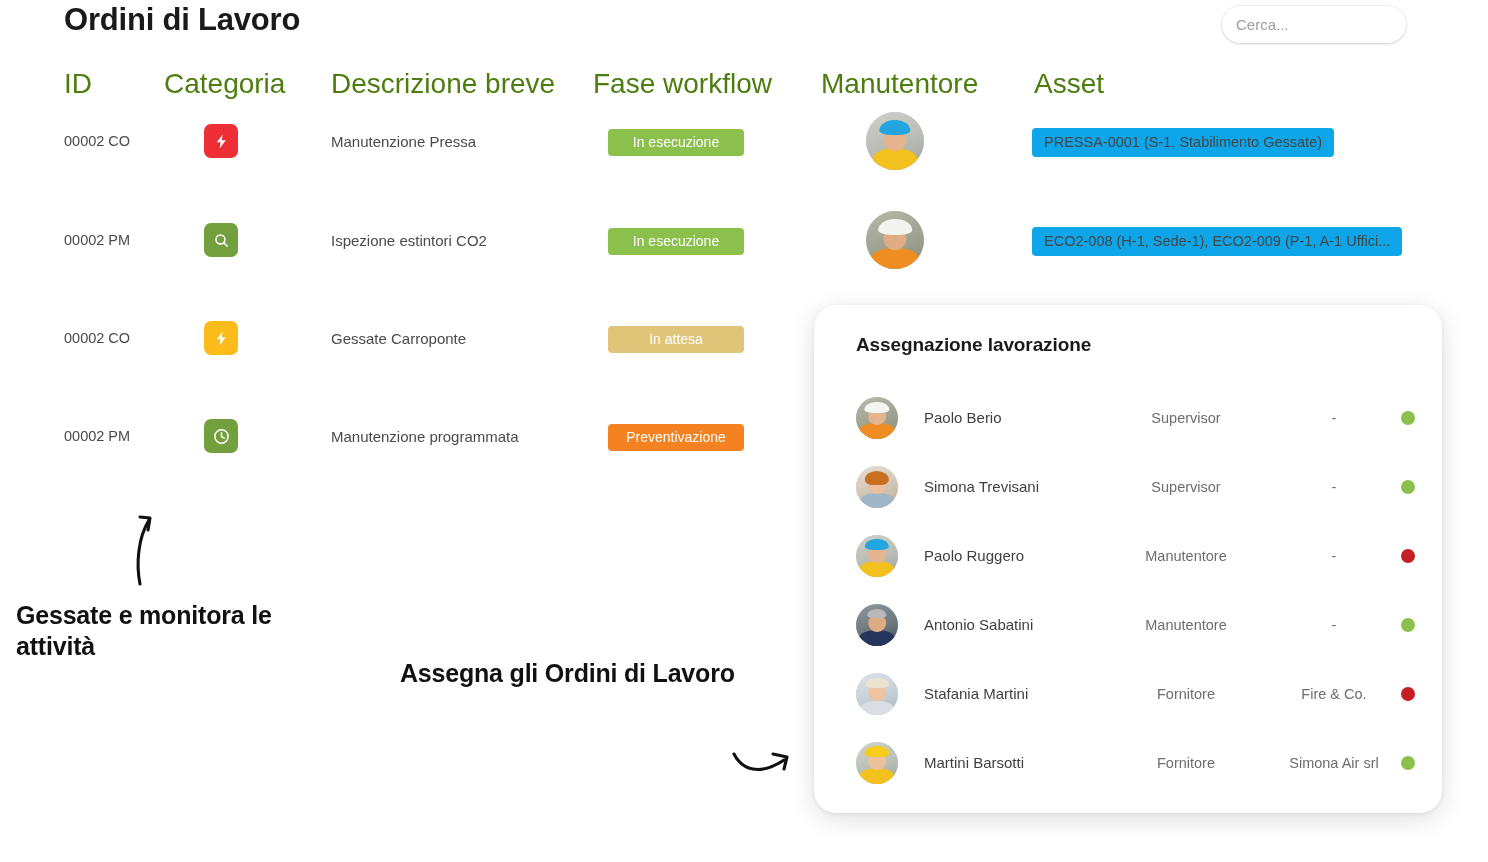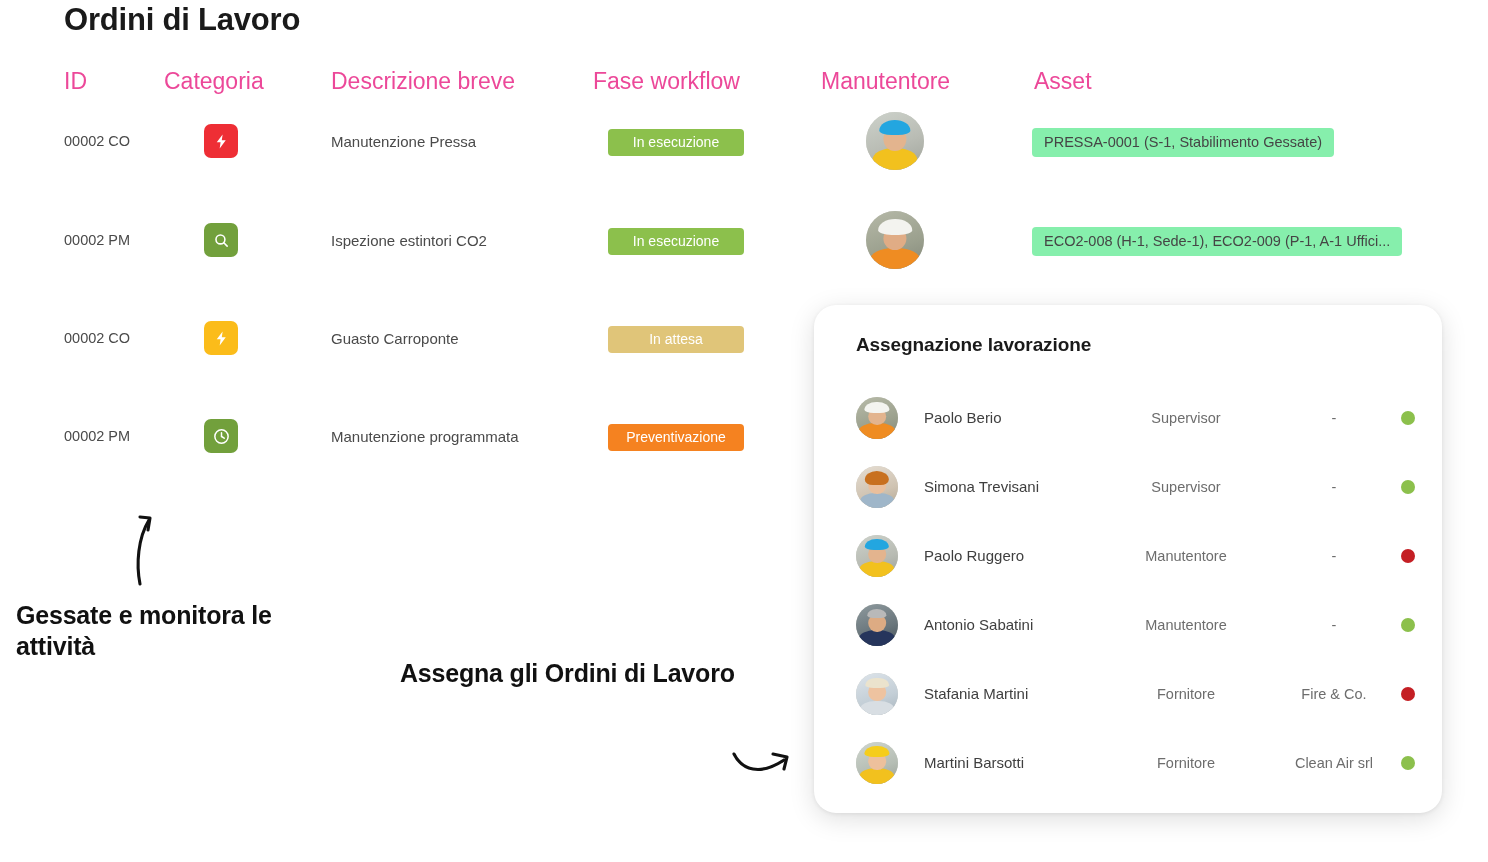--- a/index.html
+++ b/index.html
@@ -49,22 +49,22 @@
 
   
   .thead {
     position: absolute;
     left: 0; top: 68px;
     width: 1488px;
     height: 40px;
   }
   .th {
     position: absolute;
-    font-size: 23px;
-    color: #ec4899;
+    font-size: 28px;
+    color: #4d7c0f;
     font-weight: 400;
     white-space: nowrap;
   }
 
   .row { position: absolute; left: 0; width: 1488px; height: 80px; }
 
   .cell-id {
     position: absolute;
     left: 64px;
     font-size: 14.5px;
@@ -94,21 +94,21 @@
     padding: 5px 4px 6px;
     border-radius: 4px;
     font-size: 14px;
     color: #ffffff;
     white-space: nowrap;
   }
   .cell-resp { position: absolute; left: 866px; }
   .cell-asset { position: absolute; left: 1032px; }
   .asset-pill {
     display: inline-block;
-    background: #86efac;
+    background: #0ea5e9;
     border-radius: 4px;
     padding: 6px 12px 7px;
     font-size: 14.5px;
     color: #454545;
     white-space: nowrap;
     max-width: 380px;
     overflow: hidden;
     text-overflow: ellipsis;
   }
 
@@ -214,20 +214,24 @@
   .anno-2 { left: 400px; top: 658px; width: 352px; text-align: left; }
   .arrow { position: absolute; }
 </style>
 </head>
 <body>
 
 <div id="root">
 
   <div class="page-title">Ordini di Lavoro</div>
 
+  <div class="search-wrap">
+    <input class="search-input" type="text" placeholder="Cerca..." style="">
+
+  </div>
 
   <div class="thead">
     <div class="th" style="left:64px;">ID</div>
     <div class="th" style="left:164px;">Categoria</div>
     <div class="th" style="left:331px;">Descrizione breve</div>
     <div class="th" style="left:593px;">Fase workflow</div>
     <div class="th" style="left:821px;">Manutentore</div>
     <div class="th" style="left:1034px;">Asset</div>
   </div>
 
@@ -286,21 +290,21 @@
 
   <div class="row" style="top:305px;">
     <div class="cell-id" style="top:25px;">00002 CO</div>
     <div class="cell-cat" style="top:16px;">
       <div class="cat-chip" style="background:#fbbc1a;">
         <svg width="17" height="17" viewBox="0 0 24 24" fill="#ffffff">
             <path d="M13.6 2 5.3 13.1h5.4L9.4 22l8.6-11.6h-5.6z"></path>
           </svg>
       </div>
     </div>
-    <div class="cell-desc" style="top:25px;">Guasto Carroponte</div>
+    <div class="cell-desc" style="top:25px;">Gessate Carroponte</div>
     <div class="cell-phase" style="top:21px;">
       <span class="badge" style="background:#e0c579;">In attesa</span>
     </div>
   </div>
 
   <div class="row" style="top:403px;">
     <div class="cell-id" style="top:25px;">00002 PM</div>
     <div class="cell-cat" style="top:16px;">
       <div class="cat-chip" style="background:#72a03c;">
         <svg width="19" height="19" viewBox="0 0 24 24" fill="none" stroke="#ffffff" stroke-width="1.9" stroke-linecap="round">
@@ -387,21 +391,21 @@
 
       <div class="p-row">
         <div class="p-av avatar sm">
           <div class="av-bg" style="background:linear-gradient(160deg,#cfd6cf 0%,#b5bdb4 60%,#99a097 100%);"></div>
           <div class="av-body" style="width:84%;height:46%;background:#f2c11e;"></div>
           <div class="av-head" style="top:26%;width:42%;height:42%;background:#edc09c;"></div>
           <div class="av-helmet" style="top:10%;width:60%;height:28%;background:#f5cd1b;"></div>
         </div>
         <div class="p-name">Martini Barsotti</div>
         <div class="p-role">Fornitore</div>
-        <div class="p-company">Clean Air srl</div>
+        <div class="p-company">Simona Air srl</div>
         <div class="p-dot" style="background:#8cc04c;"></div>
       </div>
 
     </div>
   </div>
 
   <div class="arrow" style="left:118px; top:508px;">
     <svg width="60" height="80" viewBox="0 0 60 80" fill="none" stroke="#111111" stroke-width="3.1" stroke-linecap="round" stroke-linejoin="round">
       <path d="M22 76 C 18 56, 20 30, 31 12"></path>
       <path d="M22 9 L 32 10 L 30 22"></path>

